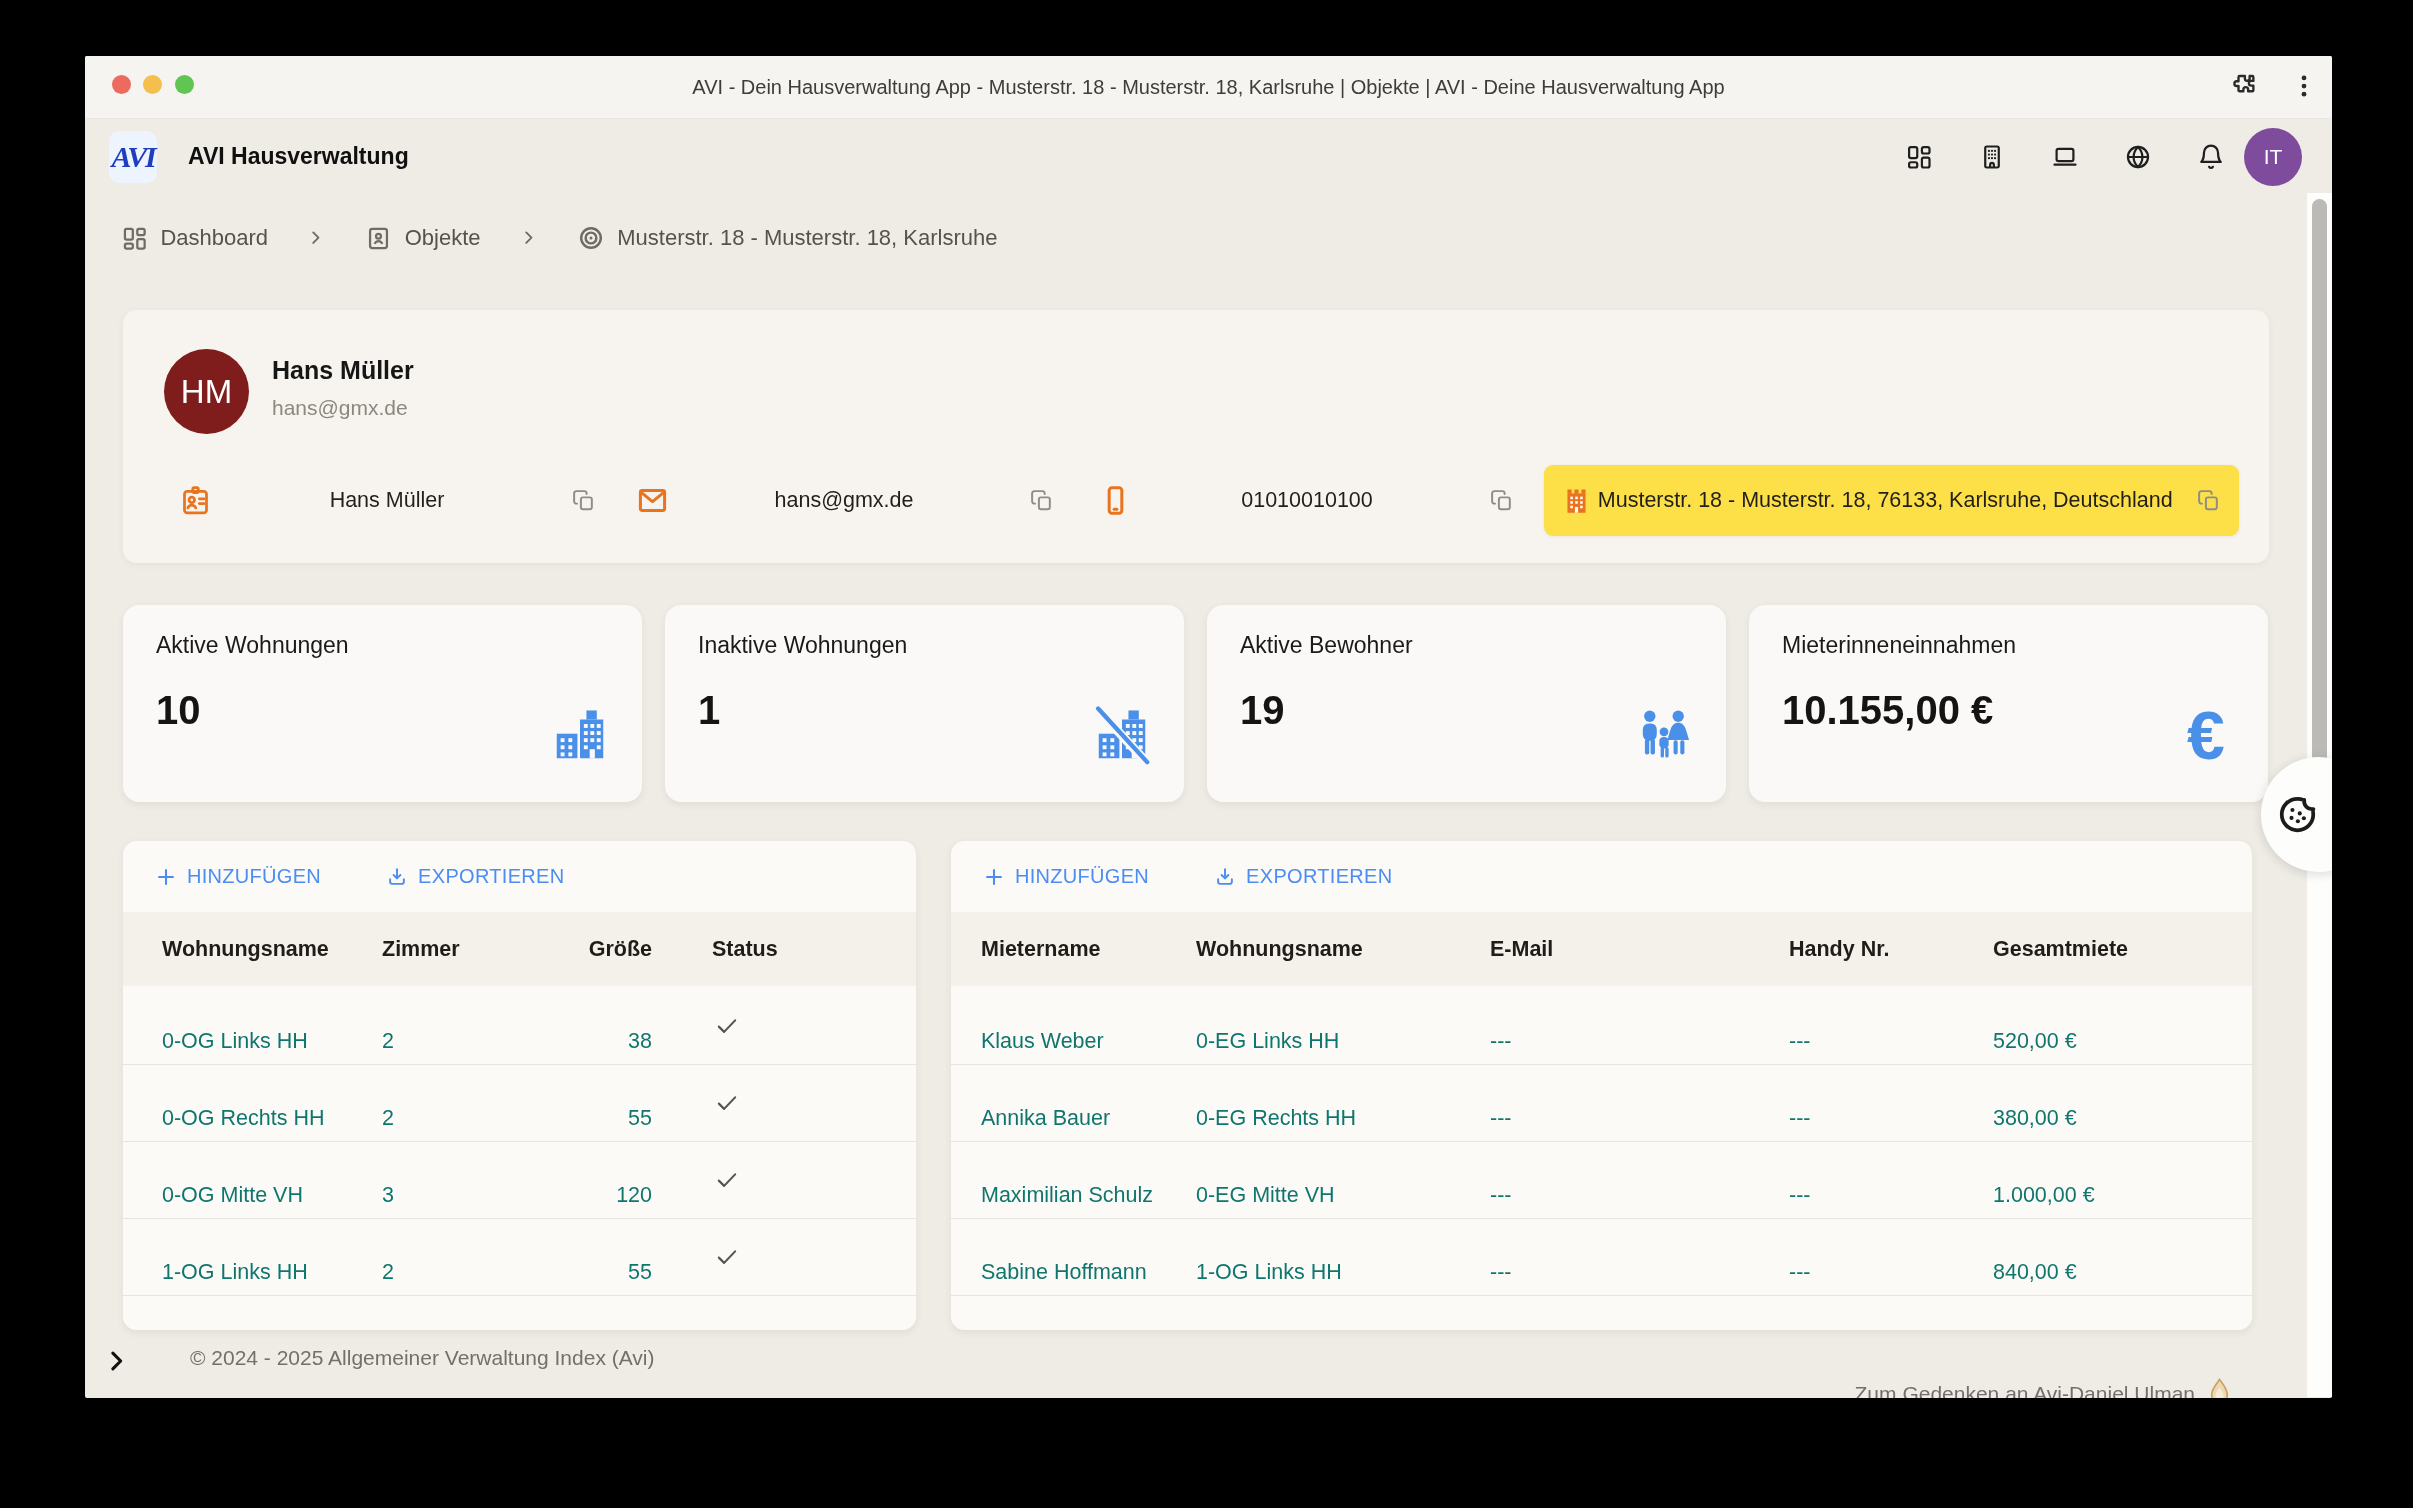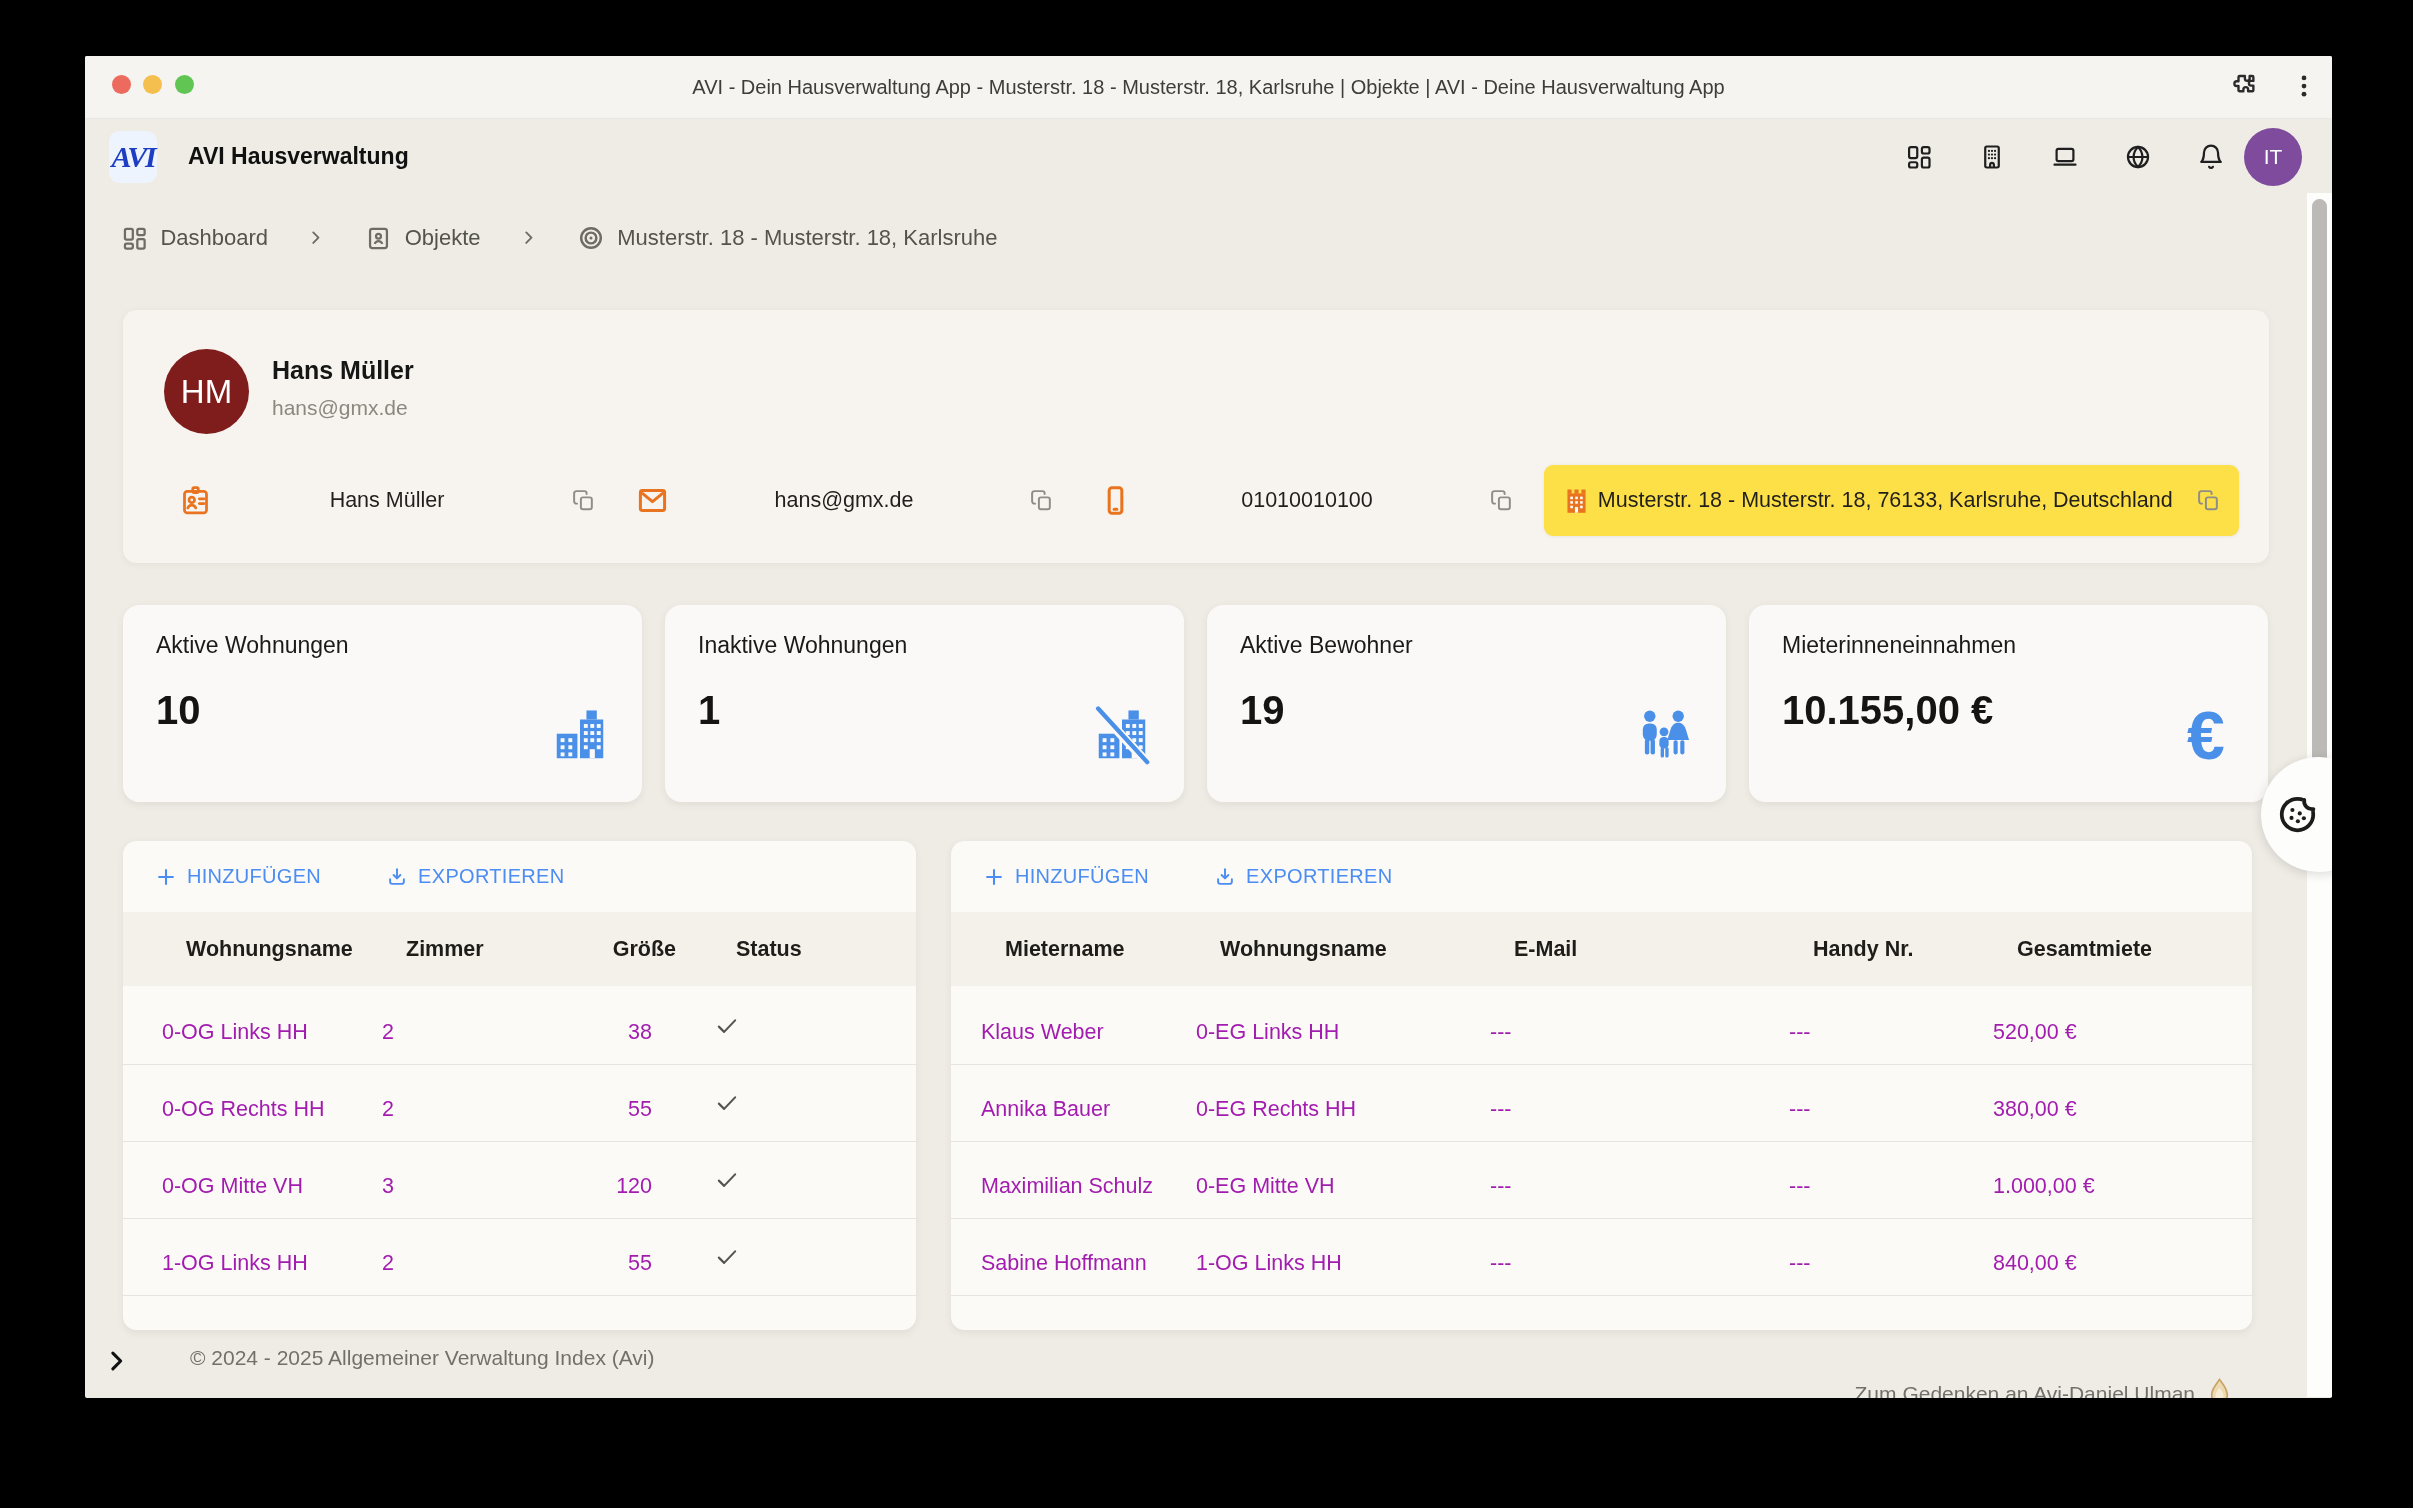--- a/index.html
+++ b/index.html
@@ -48,23 +48,23 @@
   .stat-ic{position:absolute;right:31px;bottom:36px;width:62px;height:62px;display:flex;align-items:center;justify-content:center;color:#4a90e8;}
   .euro-glyph{font-size:68px;font-weight:700;color:#4a90e8;line-height:62px;}
   
   .tcard{position:absolute;top:785px;height:489px;background:#fcfaf7;border-radius:13.4px;box-shadow:0 2.2px 7.4px rgba(70,60,40,.08);overflow:hidden;}
   .tcard.left{left:38px;width:793px;}
   .tcard.right{left:866px;width:1301px;}
   .ttoolbar{position:absolute;left:0;top:0;width:100%;height:71px;display:flex;align-items:center;padding-left:31px;box-sizing:border-box;gap:64px;}
   .tbtn{display:flex;align-items:center;gap:9px;color:#4b8df2;font-size:20px;font-weight:500;letter-spacing:0.3px;cursor:pointer;}
   .tbtn .ic{width:24px;height:24px;display:flex;align-items:center;justify-content:center;}
   .thead{position:absolute;left:0;top:71px;width:100%;height:74px;background:#f4f1ea;}
-  .thead span{position:absolute;top:0;line-height:74px;font-size:21.5px;font-weight:600;color:#1f1d19;white-space:nowrap;margin-left:24px;}
+  .thead span{position:absolute;top:0;line-height:74px;font-size:21.5px;font-weight:600;color:#1f1d19;white-space:nowrap;}
   .trow{position:absolute;left:0;width:100%;height:77px;border-bottom:0.7px solid #e7e4dd;cursor:pointer;}
-  .trow span{position:absolute;top:7px;line-height:77px;font-size:21.5px;color:#a21caf;white-space:nowrap;}
+  .trow span{position:absolute;top:16px;line-height:77px;font-size:21.5px;color:#0f766e;white-space:nowrap;}
   .trow .chk{position:absolute;top:24px;width:30px;height:30px;color:#56544e;}
   
   .lc1{left:39px;} .lc2{left:259px;} .lc3{left:372px;width:157px;text-align:right;} .lc4{left:589px;}
   
   .rc1{left:30px;} .rc2{left:245px;} .rc3{left:539px;} .rc4{left:838px;} .rc5{left:1042px;}
   
   .footer-chevron{position:absolute;left:19.3px;top:1287px;width:30px;height:36px;color:#111;display:flex;align-items:center;cursor:pointer;}
   .copyright{position:absolute;left:105px;top:1290px;font-size:21px;color:#72706a;}
   .memorial{position:absolute;right:100px;top:1286px;display:flex;align-items:center;gap:12px;font-size:21px;color:#72706a;margin-top:35px;}
   

